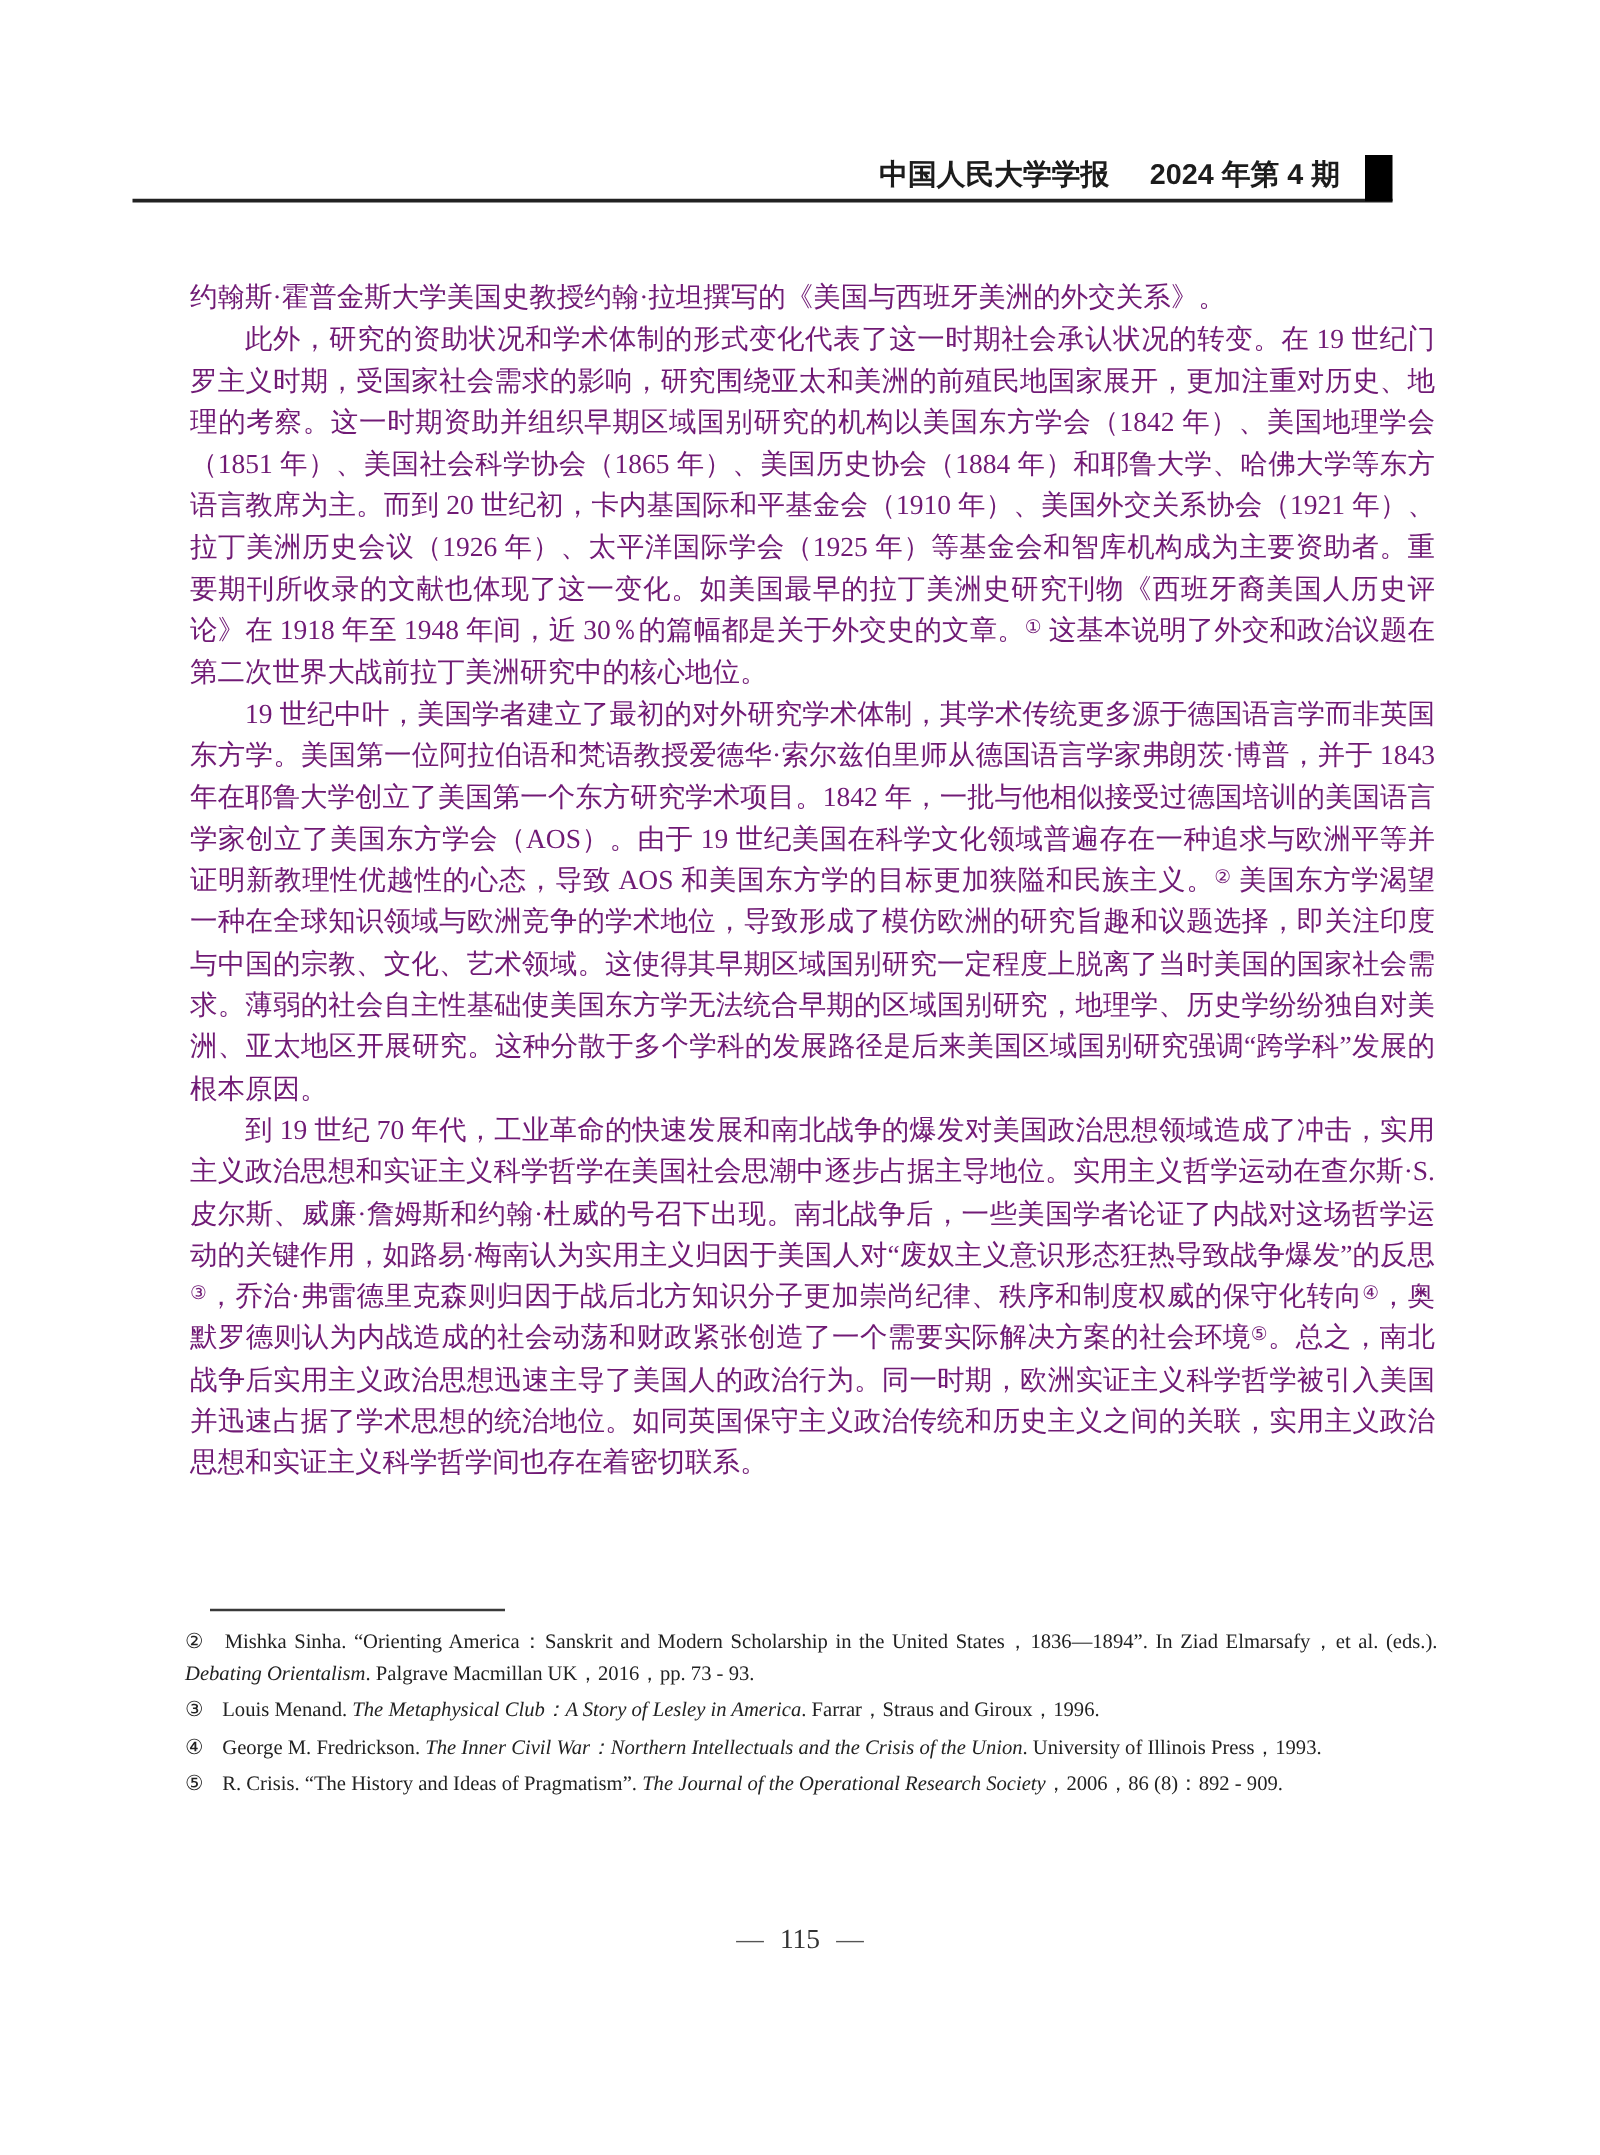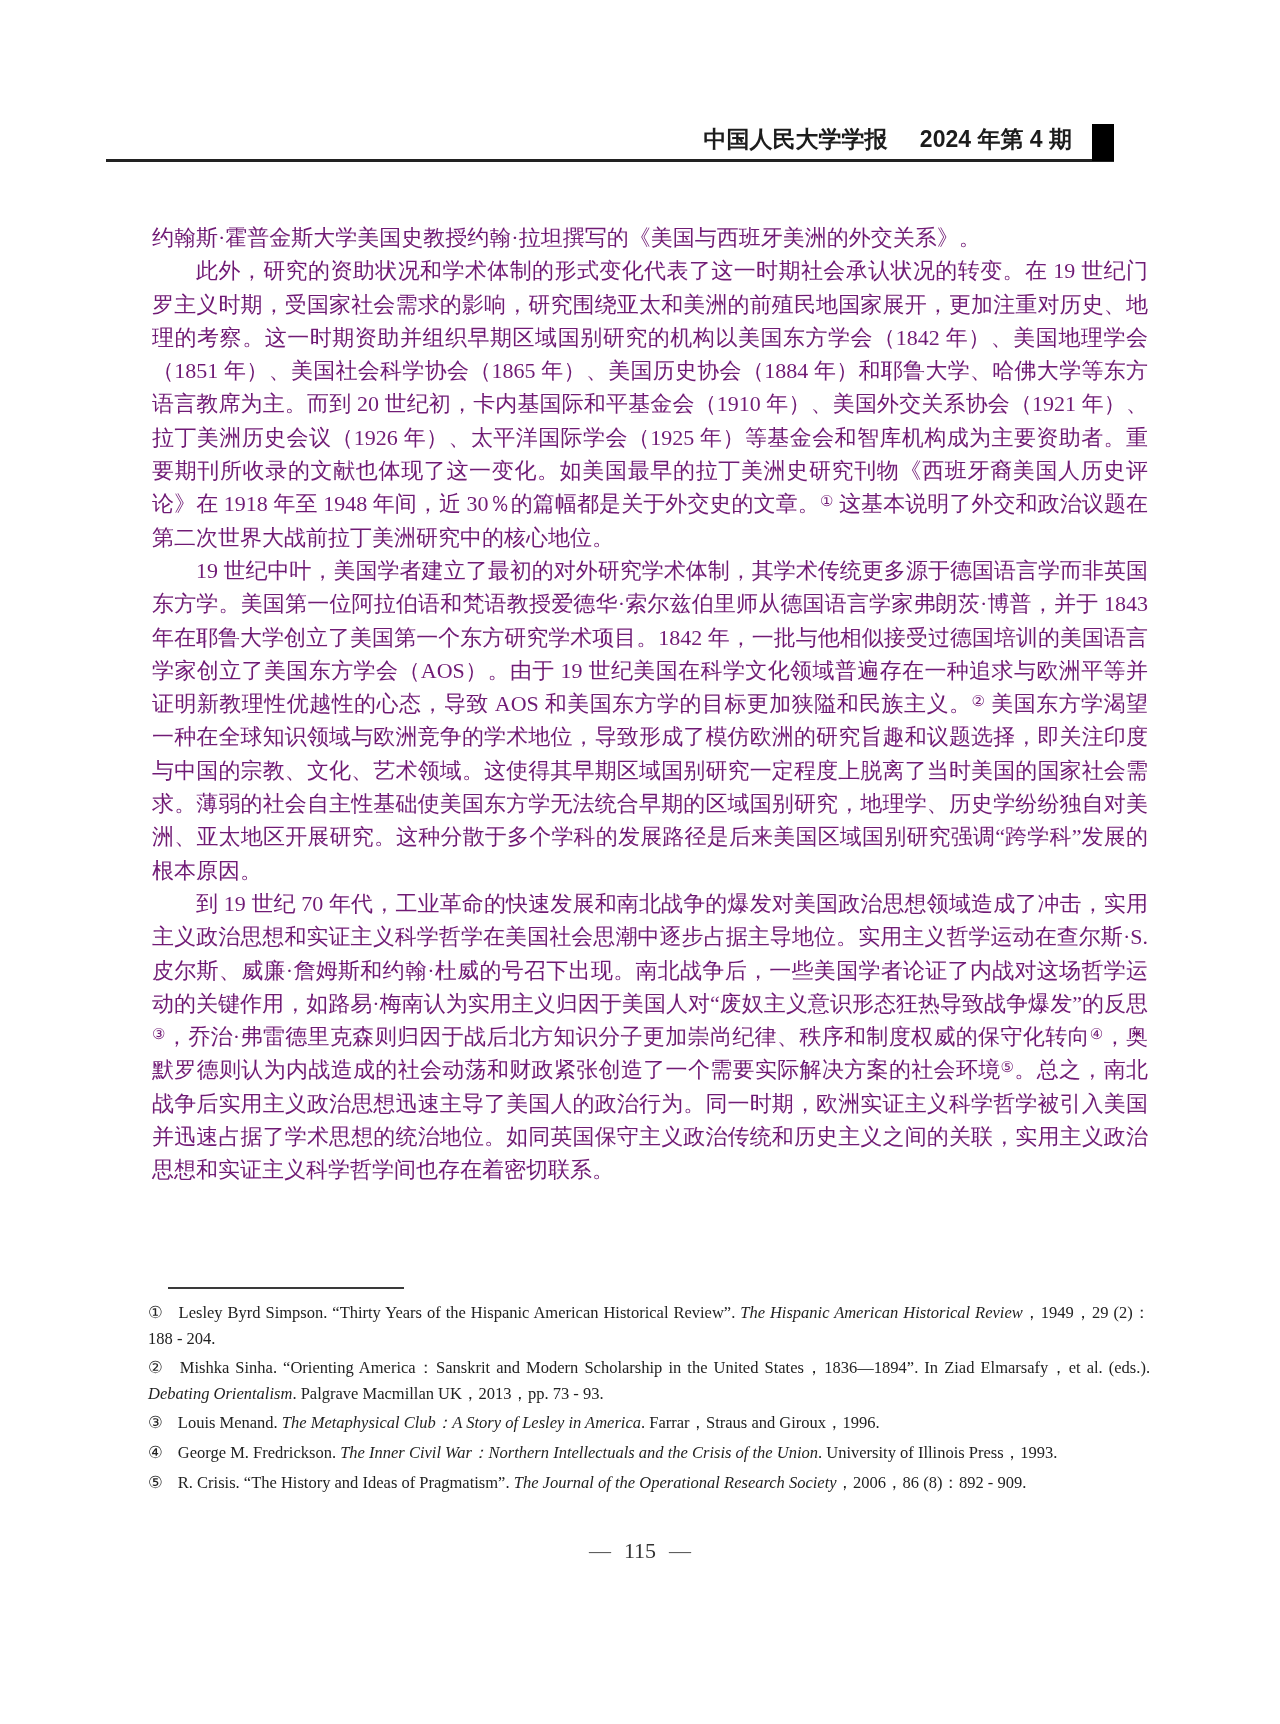--- a/index.html
+++ b/index.html
@@ -73,22 +73,21 @@
   <main class="article-body" id="article-body">
       <p class="para">约翰斯·霍普金斯大学美国史教授约翰·拉坦撰写的《美国与西班牙美洲的外交关系》。</p>
       <p class="para indent">此外，研究的资助状况和学术体制的形式变化代表了这一时期社会承认状况的转变。在 19 世纪门罗主义时期，受国家社会需求的影响，研究围绕亚太和美洲的前殖民地国家展开，更加注重对历史、地理的考察。这一时期资助并组织早期区域国别研究的机构以美国东方学会（1842 年）、美国地理学会（1851 年）、美国社会科学协会（1865 年）、美国历史协会（1884 年）和耶鲁大学、哈佛大学等东方语言教席为主。而到 20 世纪初，卡内基国际和平基金会（1910 年）、美国外交关系协会（1921 年）、拉丁美洲历史会议（1926 年）、太平洋国际学会（1925 年）等基金会和智库机构成为主要资助者。重要期刊所收录的文献也体现了这一变化。如美国最早的拉丁美洲史研究刊物《西班牙裔美国人历史评论》在 1918 年至 1948 年间，近 30％的篇幅都是关于外交史的文章。<sup>①</sup> 这基本说明了外交和政治议题在第二次世界大战前拉丁美洲研究中的核心地位。</p>
       <p class="para indent">19 世纪中叶，美国学者建立了最初的对外研究学术体制，其学术传统更多源于德国语言学而非英国东方学。美国第一位阿拉伯语和梵语教授爱德华·索尔兹伯里师从德国语言学家弗朗茨·博普，并于 1843 年在耶鲁大学创立了美国第一个东方研究学术项目。1842 年，一批与他相似接受过德国培训的美国语言学家创立了美国东方学会（AOS）。由于 19 世纪美国在科学文化领域普遍存在一种追求与欧洲平等并证明新教理性优越性的心态，导致 AOS 和美国东方学的目标更加狭隘和民族主义。<sup>②</sup> 美国东方学渴望一种在全球知识领域与欧洲竞争的学术地位，导致形成了模仿欧洲的研究旨趣和议题选择，即关注印度与中国的宗教、文化、艺术领域。这使得其早期区域国别研究一定程度上脱离了当时美国的国家社会需求。薄弱的社会自主性基础使美国东方学无法统合早期的区域国别研究，地理学、历史学纷纷独自对美洲、亚太地区开展研究。这种分散于多个学科的发展路径是后来美国区域国别研究强调“跨学科”发展的根本原因。</p>
       <p class="para indent">到 19 世纪 70 年代，工业革命的快速发展和南北战争的爆发对美国政治思想领域造成了冲击，实用主义政治思想和实证主义科学哲学在美国社会思潮中逐步占据主导地位。实用主义哲学运动在查尔斯·S. 皮尔斯、威廉·詹姆斯和约翰·杜威的号召下出现。南北战争后，一些美国学者论证了内战对这场哲学运动的关键作用，如路易·梅南认为实用主义归因于美国人对“废奴主义意识形态狂热导致战争爆发”的反思<sup>③</sup>，乔治·弗雷德里克森则归因于战后北方知识分子更加崇尚纪律、秩序和制度权威的保守化转向<sup>④</sup>，奥默罗德则认为内战造成的社会动荡和财政紧张创造了一个需要实际解决方案的社会环境<sup>⑤</sup>。总之，南北战争后实用主义政治思想迅速主导了美国人的政治行为。同一时期，欧洲实证主义科学哲学被引入美国并迅速占据了学术思想的统治地位。如同英国保守主义政治传统和历史主义之间的关联，实用主义政治思想和实证主义科学哲学间也存在着密切联系。</p>
     </main>
 
   <div class="footnote-sep"></div>
 
   <section class="footnotes" id="footnotes">
-      <p class="footnote"><span class="fn-marker">①</span><span>Lesley Byrd Simpson. “Thirty Years of the Hispanic American Historical Review”. </span><span class="italic">The Hispanic American Historical Review</span><span>，1949，29 (2)：188 - 204.</span></p>
-      <p class="footnote"><span class="fn-marker">②</span><span>Mishka Sinha. “Orienting America：Sanskrit and Modern Scholarship in the United States，1836—1894”. In Ziad Elmarsafy，et al. (eds.). </span><span class="italic">Debating Orientalism</span><span>. Palgrave Macmillan UK，2013，pp. 73 - 93.</span></p>
+      <p class="footnote"><span class="fn-marker">②</span><span>Mishka Sinha. “Orienting America：Sanskrit and Modern Scholarship in the United States，1836—1894”. In Ziad Elmarsafy，et al. (eds.). </span><span class="italic">Debating Orientalism</span><span>. Palgrave Macmillan UK，2016，pp. 73 - 93.</span></p>
       <p class="footnote"><span class="fn-marker">③</span><span>Louis Menand. </span><span class="italic">The Metaphysical Club：A Story of Lesley in America</span><span>. Farrar，Straus and Giroux，1996.</span></p>
       <p class="footnote"><span class="fn-marker">④</span><span>George M. Fredrickson. </span><span class="italic">The Inner Civil War：Northern Intellectuals and the Crisis of the Union</span><span>. University of Illinois Press，1993.</span></p>
       <p class="footnote"><span class="fn-marker">⑤</span><span>R. Crisis. “The History and Ideas of Pragmatism”. </span><span class="italic">The Journal of the Operational Research Society</span><span>，2006，86 (8)：892 - 909.</span></p>
     </section>
 
   <footer class="page-footer">
     <span class="dash">—</span><span class="page-num">115</span><span class="dash">—</span>
   </footer>
 
 </div>

